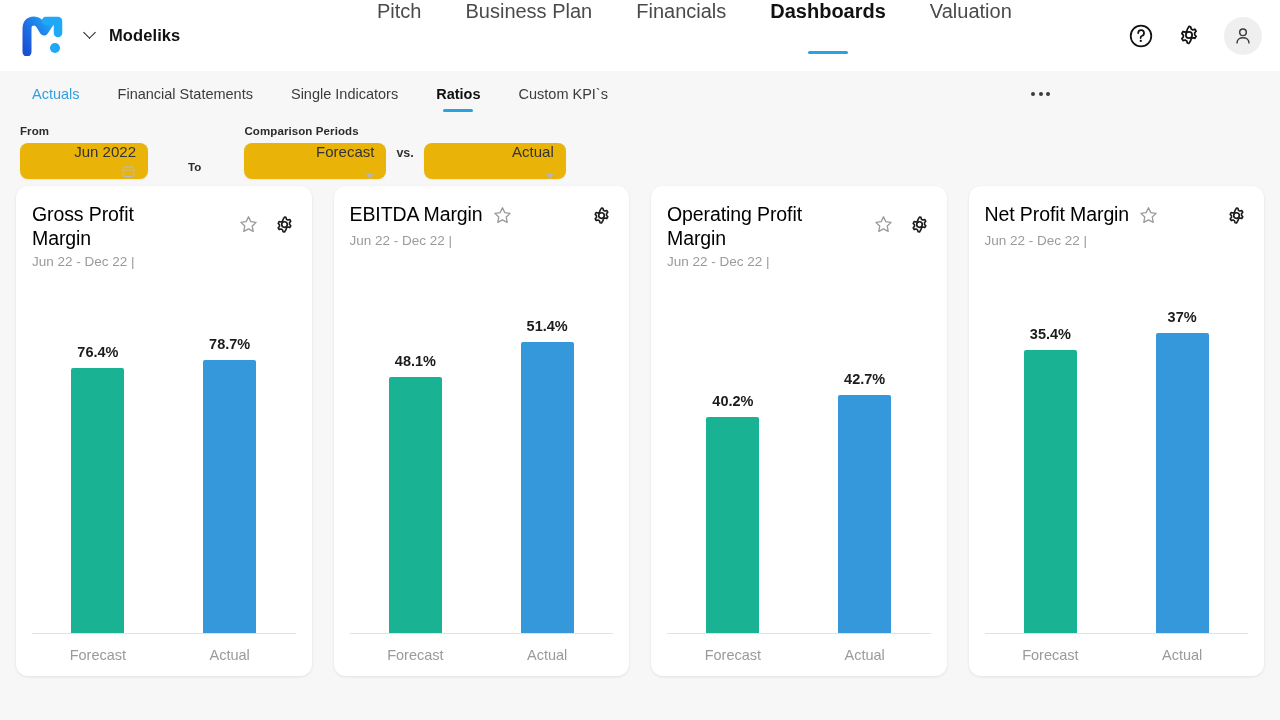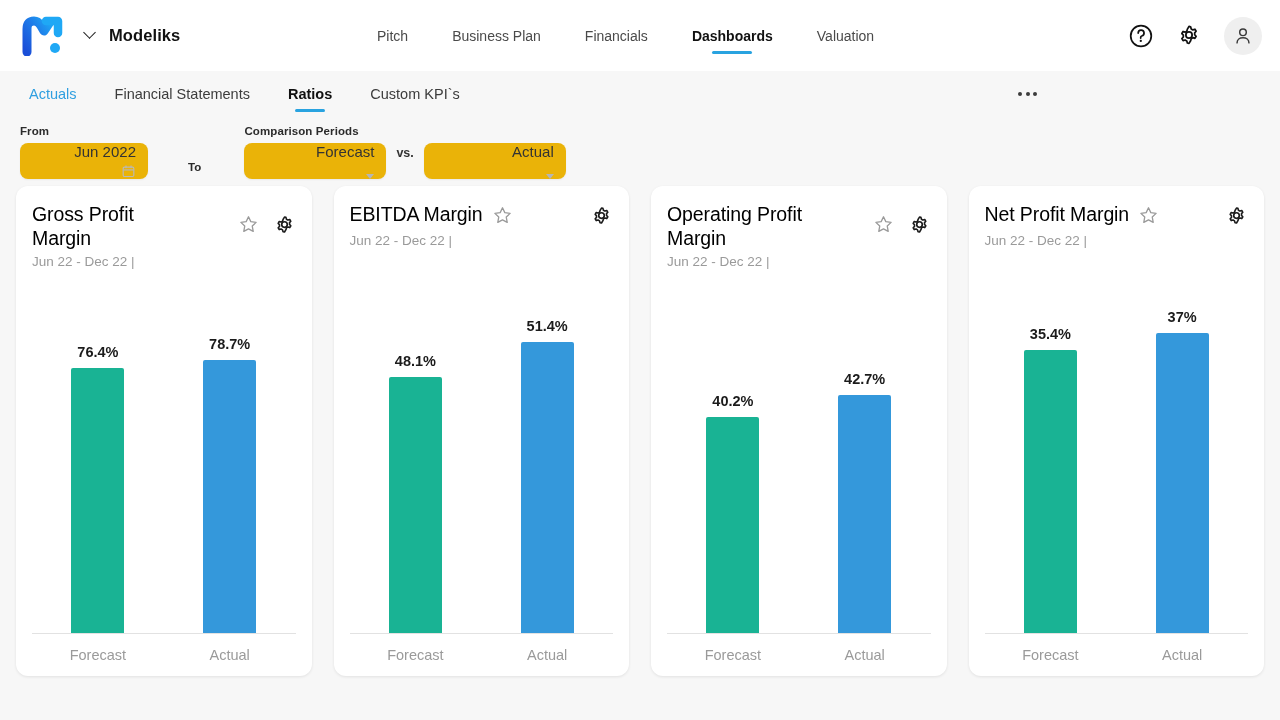--- a/index.html
+++ b/index.html
@@ -29,23 +29,23 @@
     transform: rotate(45deg);
   }
   .brand-name { font-size: 16.5px; font-weight: bold; color: #111; letter-spacing: .1px; }
 
   .mainnav {
     position: absolute; left: 355px; top: 0; height: 71px;
     display: flex; align-items: center; gap: 0;
   }
   .mainnav .nav-item {
     position: relative; height: 71px;
-    display: flex; align-items: center; justify-content: center;
+    display: flex; justify-content: center;
     padding: 0 22px; cursor: pointer;
-    font-size: 14px; color: #4a4a4a; white-space: nowrap;
+    font-size: 20px; color: #4a4a4a; white-space: nowrap;
   }
   .mainnav .nav-item.active { color: #111; font-weight: bold; }
   .mainnav .nav-item.active::after {
     content: ""; position: absolute; bottom: 17px; left: 50%;
     transform: translateX(-50%);
     width: 40px; height: 3.5px; border-radius: 2px; background: #29a3e0;
   }
 
   .topright {
     position: absolute; right: 18px; top: 0; height: 71px;
@@ -55,21 +55,22 @@
   .avatar-circle {
     width: 38px; height: 38px; border-radius: 50%;
     background: #efefef; display: flex; align-items: center; justify-content: center;
     cursor: pointer;
   }
 
   
   .subnav {
     height: 46px; position: relative;
     display: flex; align-items: center;
-    padding-left: 10px;
+    padding-left: 0;
+    margin-left: 13px;
   }
   .subnav .sub-item {
     position: relative; height: 46px;
     display: flex; align-items: center; padding: 0 19px;
     font-size: 14.5px; color: #3c3c3c; cursor: pointer; white-space: nowrap;
   }
   .subnav .sub-item.blue { color: #2f9fe0; }
   .subnav .sub-item.active { color: #111; font-weight: bold; }
   .subnav .sub-item.active::after {
     content: ""; position: absolute; bottom: 5px; left: 50%;
@@ -222,20 +223,23 @@
   </div>
 </div>
 
 <div class="subnav">
   <div class="sub-item blue">
     <span>Actuals</span>
   </div>
   <div class="sub-item">
     <span>Financial Statements</span>
   </div>
+  <div class="sub-item">
+    <span>Single Indicators</span>
+  </div>
   <div class="sub-item active">
     <span>Ratios</span>
   </div>
   <div class="sub-item">
     <span>Custom KPI`s</span>
   </div>
   <div class="dots-menu">
     <i></i>
     <i></i>
     <i></i>

